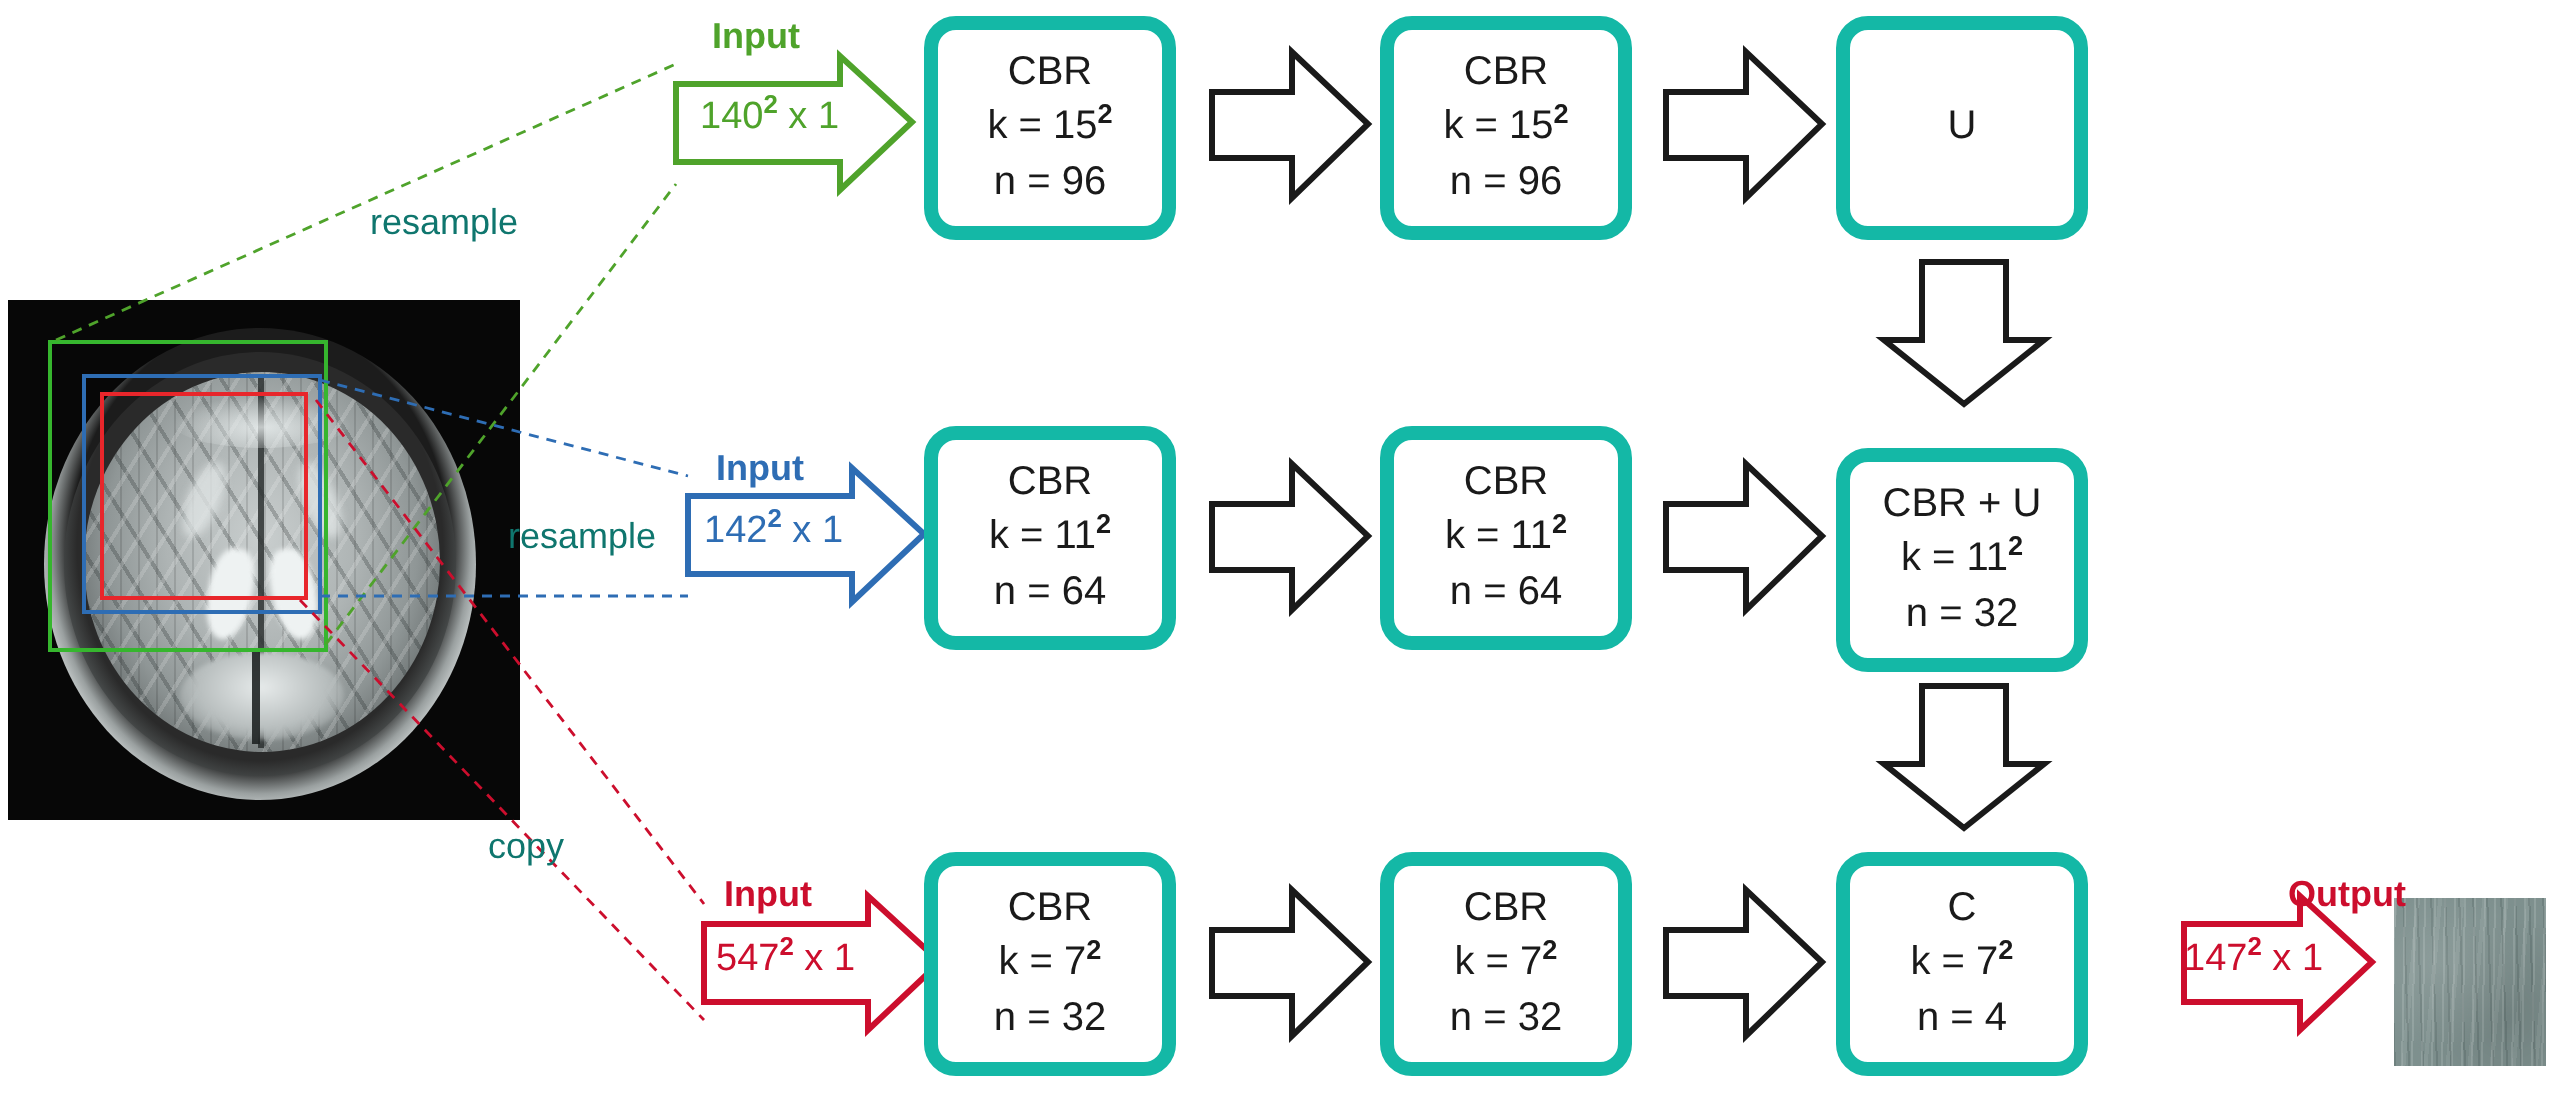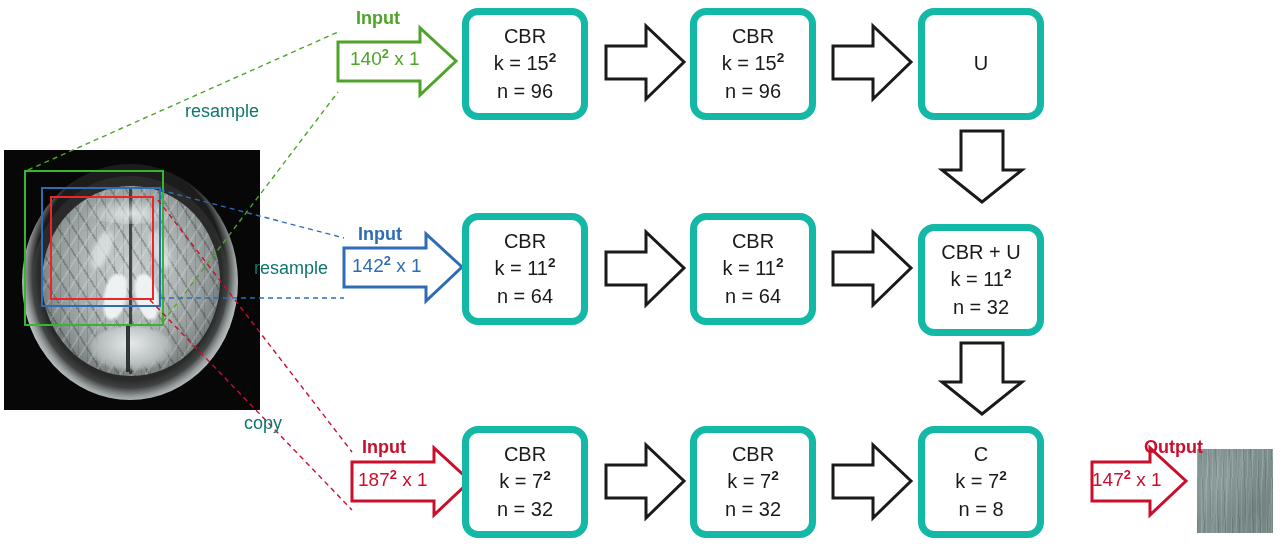--- a/index.html
+++ b/index.html
@@ -228,39 +228,39 @@
   </div>
 
   <div class="block" style="left:918px;top:213px;width:126px;height:112px;margin-top:11px;">
     <div class="ln">CBR + U</div>
     <div class="ln"><span>k = 11</span><sup>2</sup></div>
     <div class="ln">n = 32</div>
   </div>
 
   <div class="arrowlabel cred" style="left:362px;top:437px;">Input</div>
   <div class="arrowval cred" style="left:358px;top:469px;">
-    <span>187</span><sup>2</sup><span> x 1</span>
+    <span>547</span><sup>2</sup><span> x 1</span>
   </div>
 
   <div class="block" style="left:462px;top:426px;width:126px;height:112px;">
     <div class="ln">CBR</div>
     <div class="ln"><span>k = 7</span><sup>2</sup></div>
     <div class="ln">n = 32</div>
   </div>
 
   <div class="block" style="left:690px;top:426px;width:126px;height:112px;">
     <div class="ln">CBR</div>
     <div class="ln"><span>k = 7</span><sup>2</sup></div>
     <div class="ln">n = 32</div>
   </div>
 
   <div class="block" style="left:918px;top:426px;width:126px;height:112px;">
     <div class="ln">C</div>
     <div class="ln"><span>k = 7</span><sup>2</sup></div>
-    <div class="ln">n = 8</div>
+    <div class="ln">n = 4</div>
   </div>
 
   <div class="arrowlabel cred" style="left:1144px;top:437px;">Output</div>
   <div class="arrowval cred" style="left:1092px;top:469px;">
     <span>147</span><sup>2</sup><span> x 1</span>
   </div>
 
 
 </div>
 

